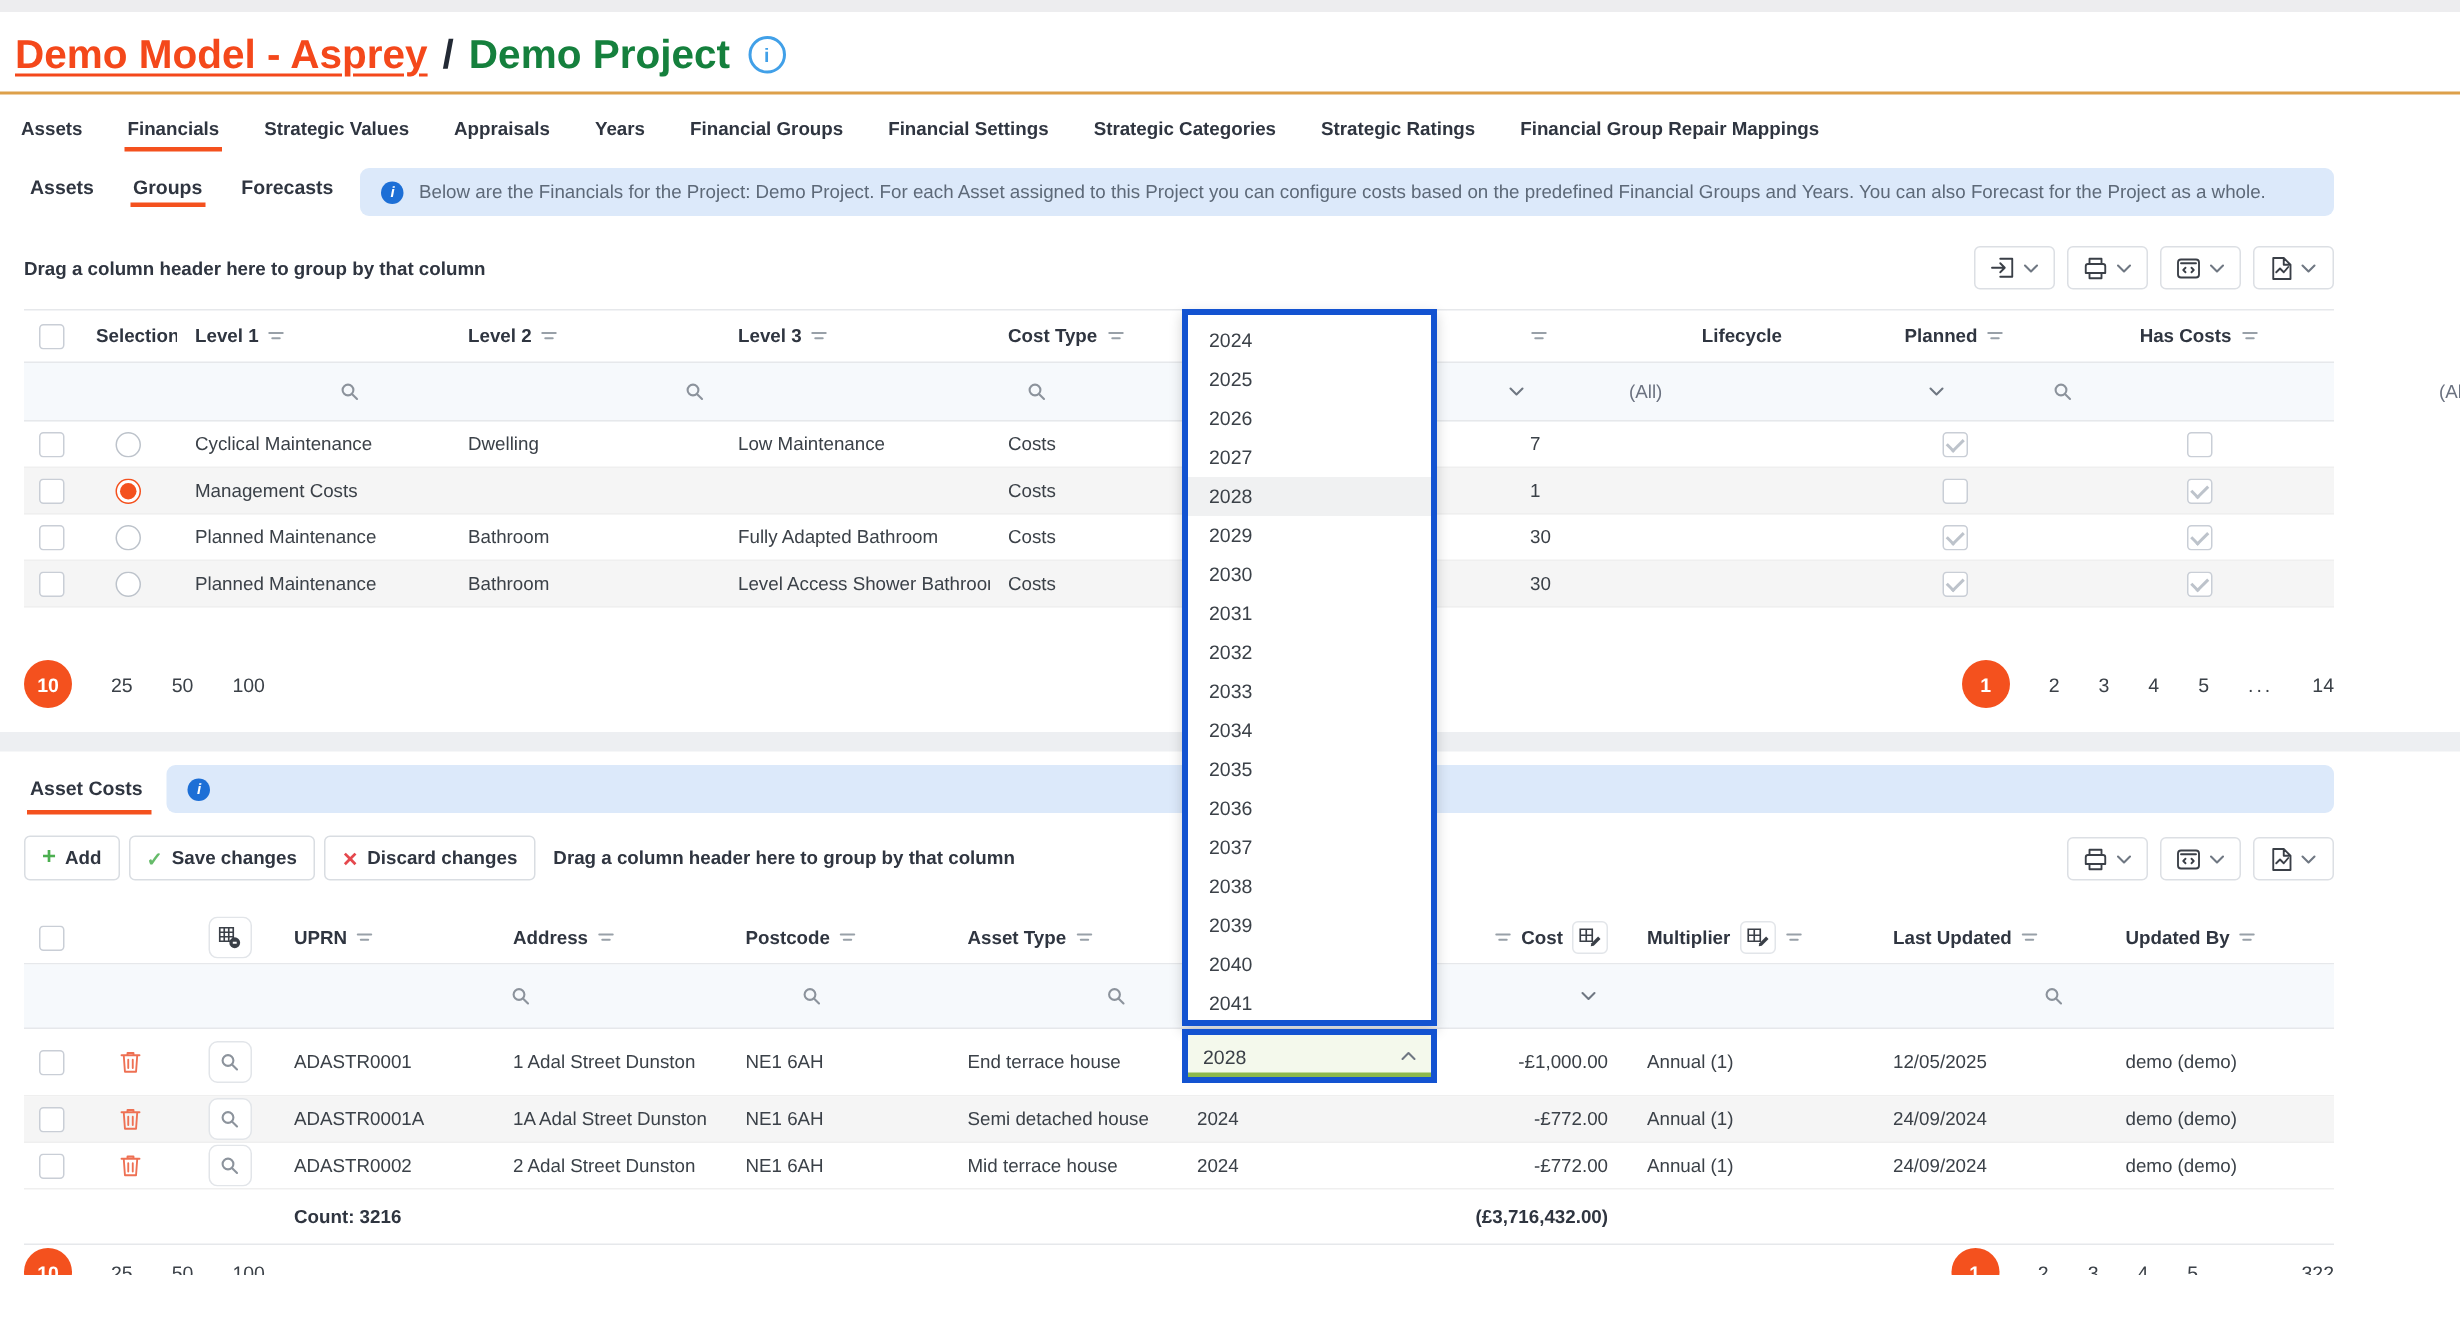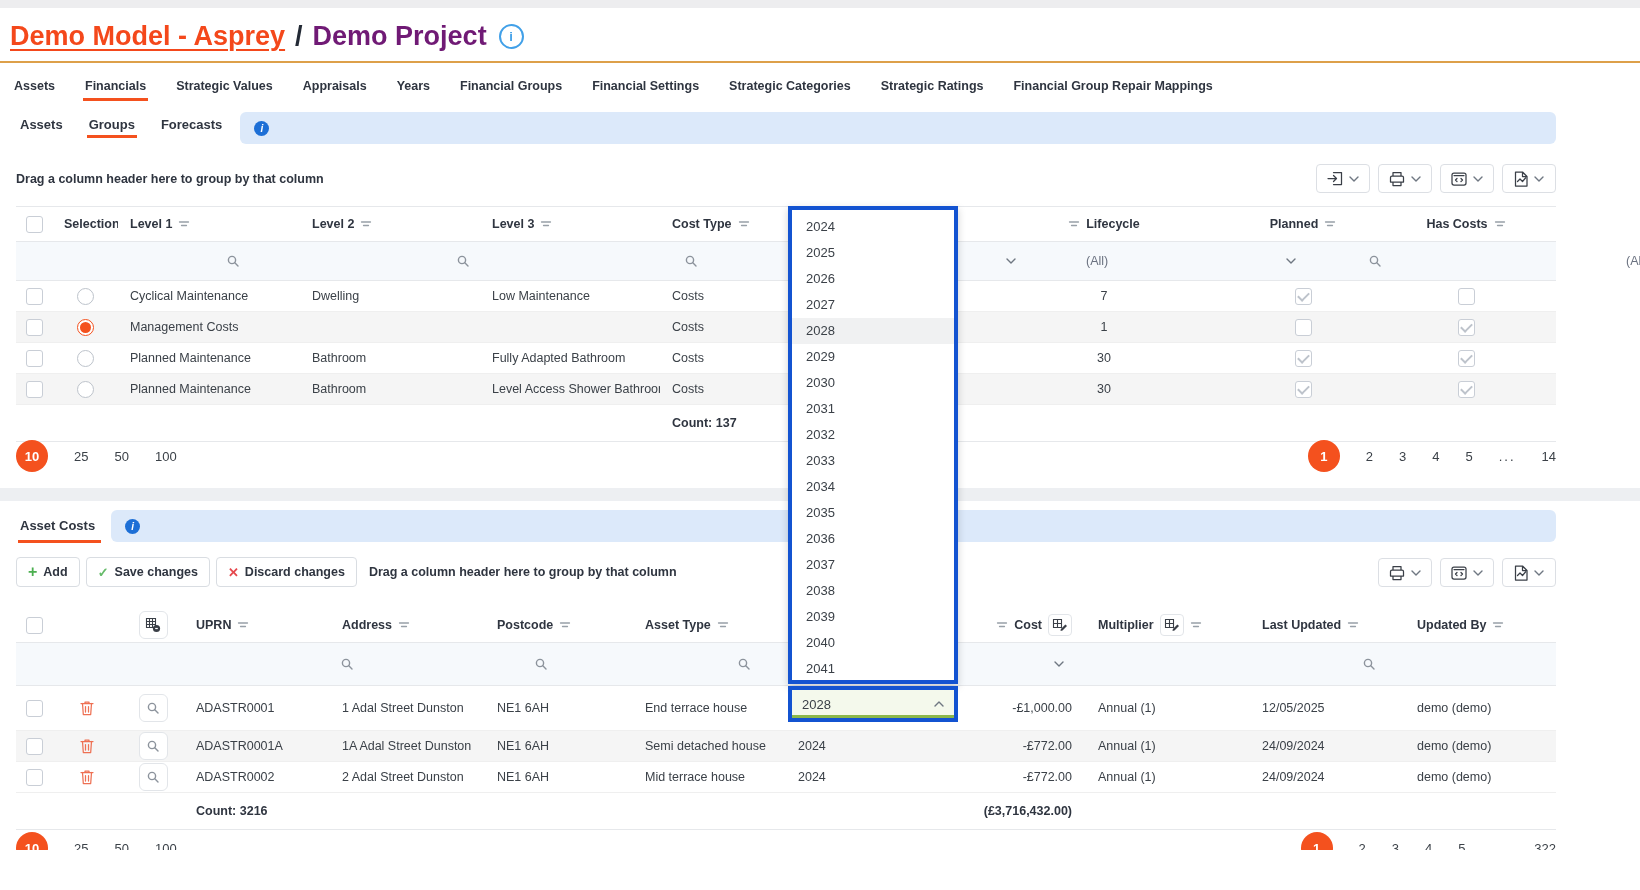--- a/index.html
+++ b/index.html
@@ -7,21 +7,21 @@
         font-family:"Liberation Sans", sans-serif;color:#3B4148;font-size:12.5px;}
   .abs{position:absolute;}
 
   
   .topstrip{left:0;top:0;width:1640px;height:8px;background:#EDEDEF;}
 
   
   .titlebar{left:10px;top:16px;height:40px;display:flex;align-items:center;gap:10px;white-space:nowrap;}
   .model-link{font-size:27px;font-weight:bold;color:#F4481B;text-decoration:underline;text-decoration-thickness:2px;text-underline-offset:4px;cursor:pointer;}
   .title-sep{font-size:27px;font-weight:bold;color:#232A35;}
-  .title-project{font-size:27px;font-weight:bold;color:#701a75;}
+  .title-project{font-size:27px;font-weight:bold;color:#15803d;}
   .tinfo{width:21px;height:21px;border:2px solid #41A0E8;border-radius:50%;color:#41A0E8;
          font-weight:bold;font-size:13px;display:inline-flex;align-items:center;justify-content:center;margin-left:2px;}
   .goldrule{left:0;top:61px;width:1640px;height:2px;background:#DDA04A;}
 
   
   .maintabs{left:14px;top:76px;height:26px;display:flex;gap:30px;align-items:center;}
   .mtab{color:#2F3540;font-weight:600;position:relative;cursor:pointer;padding-bottom:6px;}
   .mtab.active::after{content:"";position:absolute;left:-2px;right:-2px;bottom:-2px;height:3px;background:#F4511E;}
 
   
@@ -61,21 +61,21 @@
   .t1 .frow{height:38px;}
   .t2 .frow{height:42px;}
   .drow{height:30px;border-bottom:1px solid #EFEFEF;}
   .drow.alt{background:#F5F5F5;}
   .drow.tall{height:44px;}
   .ftr{border-bottom:1px solid #E6E8EB;font-weight:bold;color:#2F3540;}
   .t1 .ftr{height:36px;}
   .t2 .ftr{height:36px;}
   .cell{padding-left:12px;display:flex;align-items:center;gap:6px;overflow:hidden;white-space:nowrap;}
   .cell.center{justify-content:center;padding-left:0;}
-  .cell.right{justify-content:center;padding-right:42px;padding-left:0;}
+  .cell.right{justify-content:space-between;padding-right:42px;padding-left:0;}
   .cell.rmoney{justify-content:flex-end;padding-right:14px;padding-left:0;}
   .cb{width:17px;height:17px;border:1.5px solid #C9CED6;border-radius:3px;background:#fff;box-sizing:border-box;}
   .cb.checked::after{content:"";display:block;width:9px;height:5px;border-left:2px solid #BDC3CB;border-bottom:2px solid #BDC3CB;transform:rotate(-45deg);margin:3px auto 0;}
   .radio{width:17px;height:17px;border:1.5px solid #BDC3CB;border-radius:50%;background:#fff;box-sizing:border-box;position:relative;}
   .radio.selected{border-color:#F4511E;}
   .radio.selected::after{content:"";position:absolute;inset:2px;background:#F4511E;border-radius:50%;}
   .minibtn{width:27px;height:26px;border:1px solid #E2E5E9;border-radius:6px;background:#fff;display:flex;align-items:center;justify-content:center;cursor:pointer;}
   .editbtn{width:22px;height:20px;border:1px solid #E2E5E9;border-radius:4px;background:#fff;display:inline-flex;align-items:center;justify-content:center;}
 
   
@@ -140,20 +140,21 @@
   </nav>
 
   <div class="abs subrow">
     <div class="subtabs">
       <span class="stab">Assets</span>
       <span class="stab active">Groups</span>
       <span class="stab">Forecasts</span>
     </div>
     <div class="banner">
       <span class="infodot">i</span>
+      <span>Below are the Financials for the Project: Demo Project. For each Asset assigned to this Project you can configure costs based on the predefined Financial Groups and Years. You can also Forecast for the Project as a whole.</span>
     </div>
   </div>
 
   <div class="abs draghint draghint1">Drag a column header here to group by that column</div>
 
   <div class="abs gridtools gridtools1">
     <span class="gtbtn">
       <svg class="line" width="16" height="15" viewBox="0 0 16 15">
           <path d="M6.5 1.5h8v12h-8M1 7.5h8M6.5 4.5l3 3-3 3"></path>
         </svg>
@@ -367,32 +368,20 @@
       <div class="cell"></div>
       <div class="cell right">30</div>
       <div class="cell center">
           <span class="cb checked"></span>
         </div>
       <div class="cell center">
           <span class="cb checked"></span>
         </div>
     </div>
 
-    <div class="t1row ftr">
-      <div class="cell"></div>
-        <div class="cell"></div>
-        <div class="cell"></div>
-        <div class="cell"></div>
-        <div class="cell"></div>
-      <div class="cell">Count: 137</div>
-      <div class="cell"></div>
-        <div class="cell"></div>
-        <div class="cell"></div>
-        <div class="cell"></div>
-    </div>
   </div>
 
   <div class="abs pager pager1">
     <div class="pgroup">
       <span class="pcircle">10</span>
       <span class="pnum">25</span>
       <span class="pnum">50</span>
       <span class="pnum">100</span>
     </div>
     <div class="pgroup">

